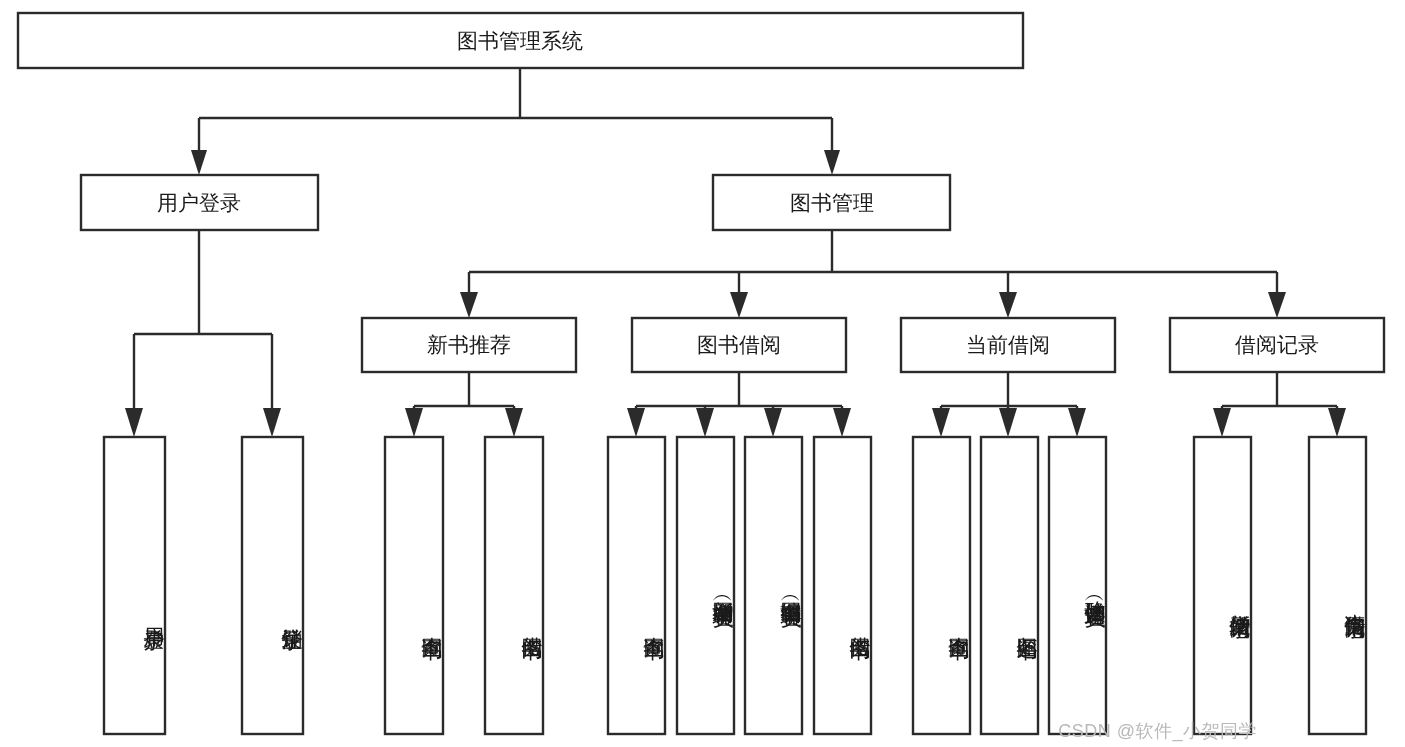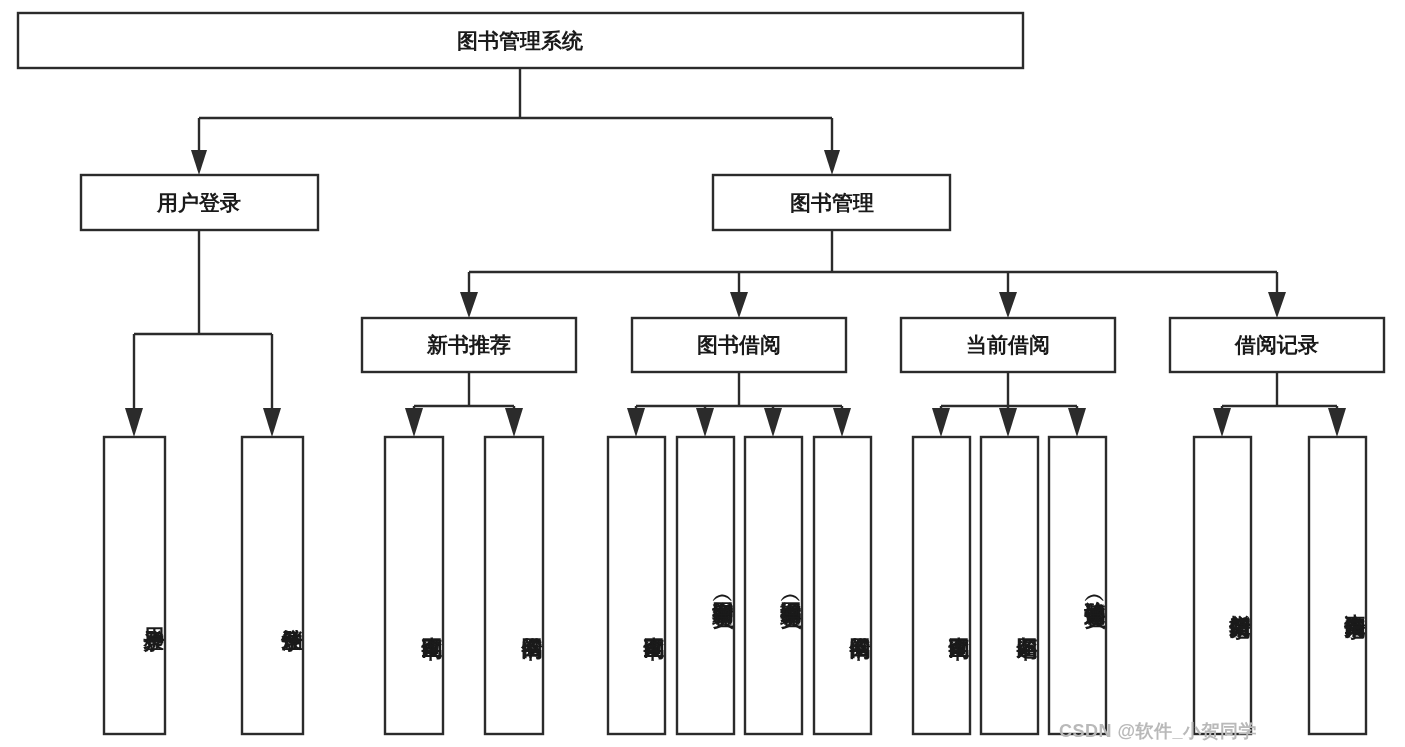--- a/index.html
+++ b/index.html
@@ -11,21 +11,20 @@
     width: 1405px;
     height: 747px;
     overflow: hidden;
     font-family: "Liberation Sans", "DejaVu Sans", sans-serif;
   }
   #diagram-root {
     position: relative;
     width: 1265px;
     height: 747px;
     background: #ffffff;
-    font-weight: bold;
   }
   svg.canvas {
     position: absolute;
     left: 0;
     top: 0;
     width: 1405px;
     height: 747px;
   }
   .node-box {
     fill: #ffffff;

